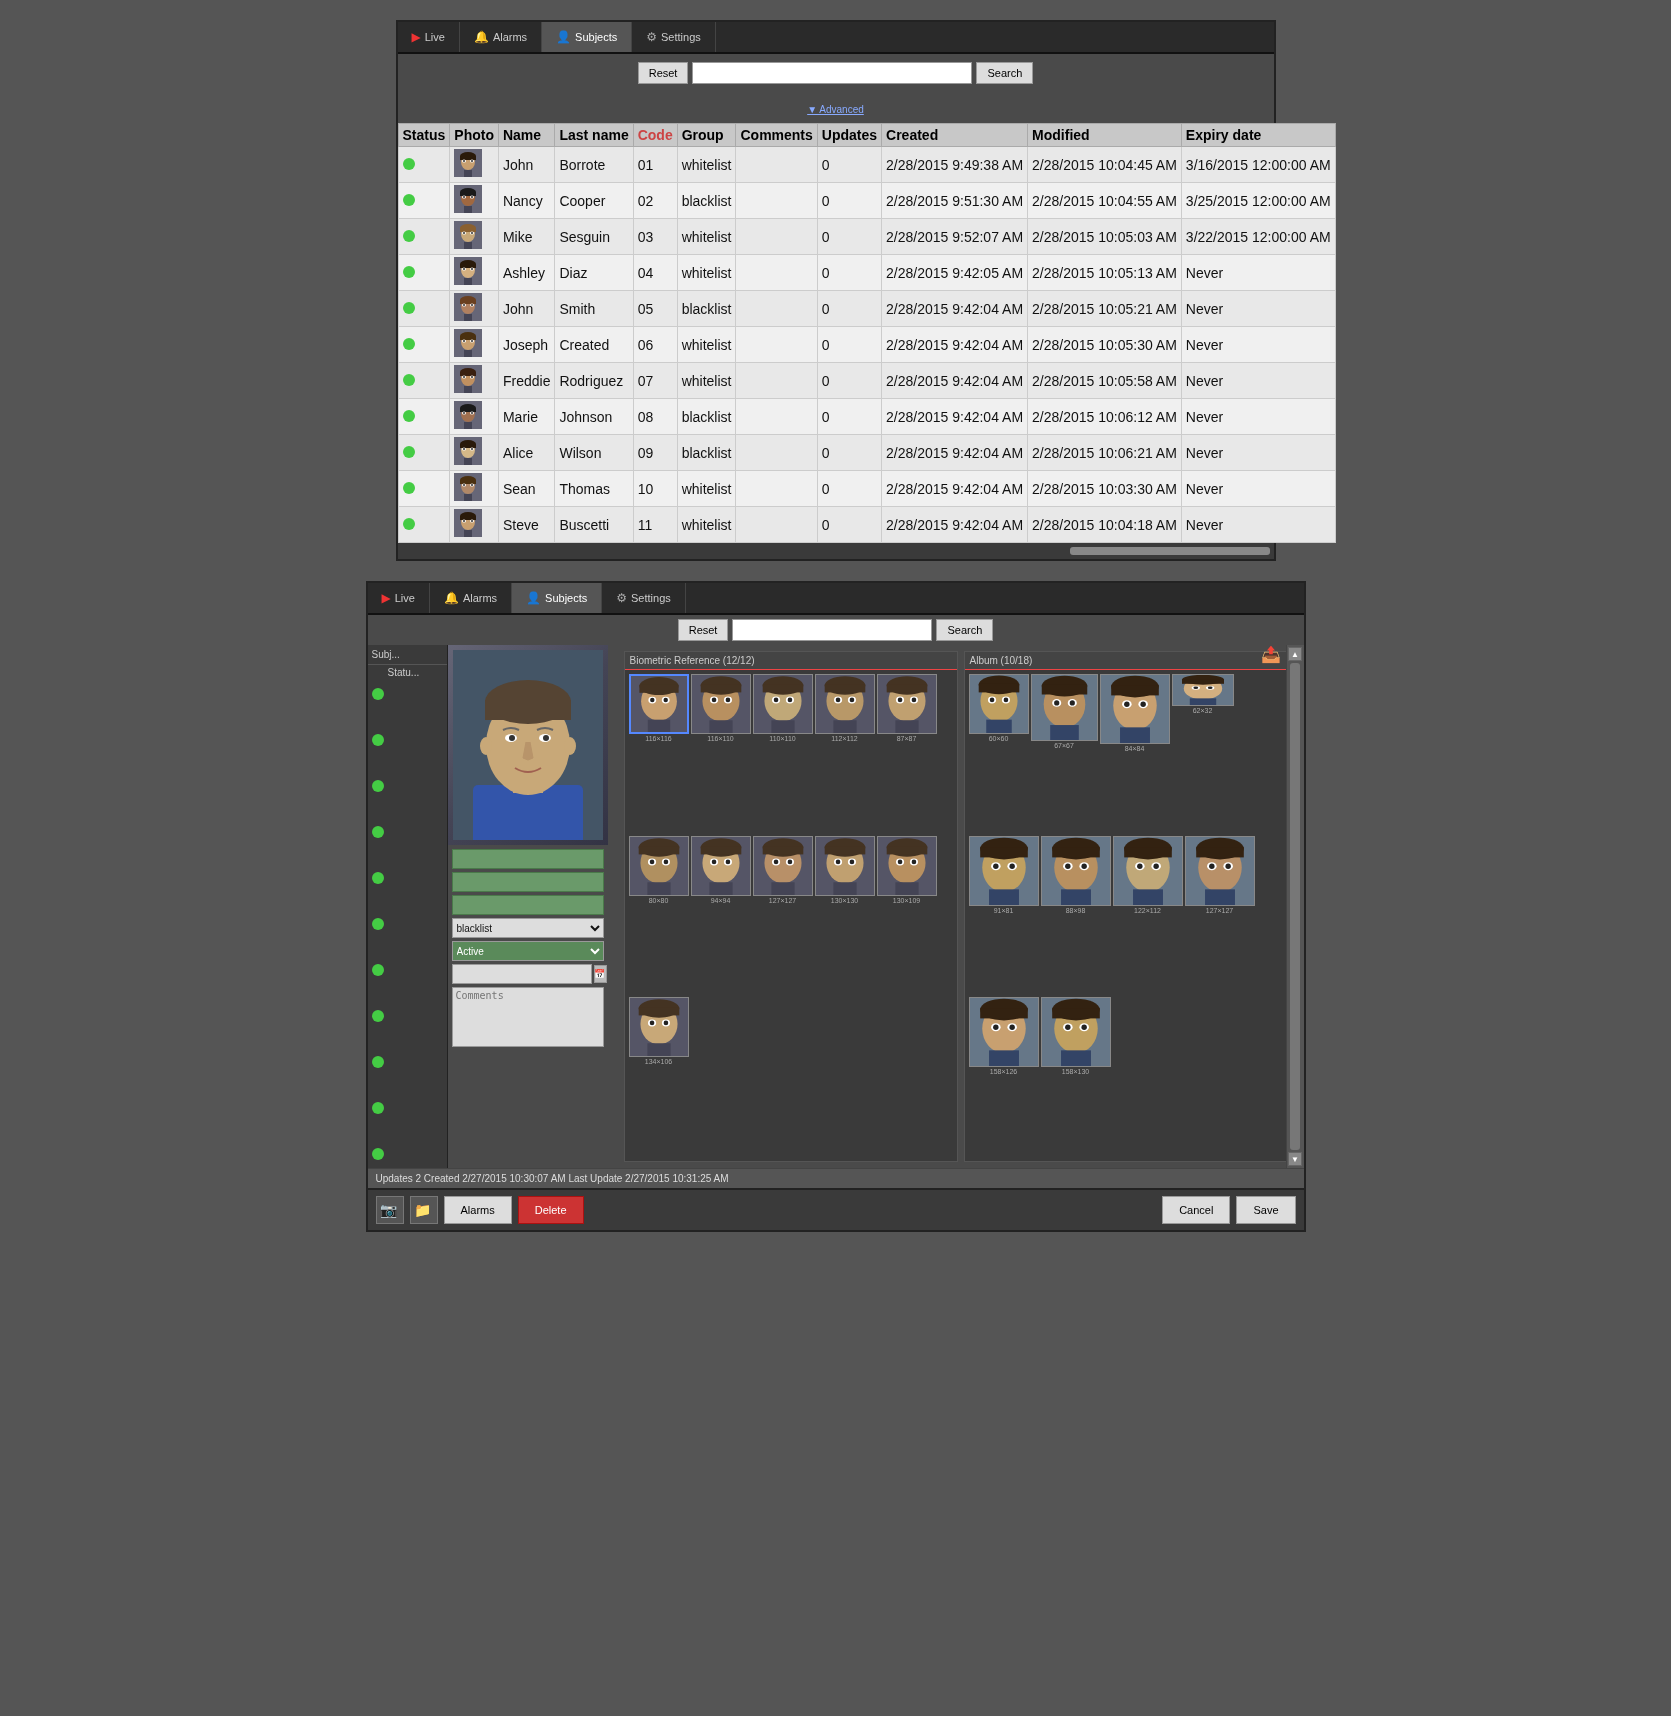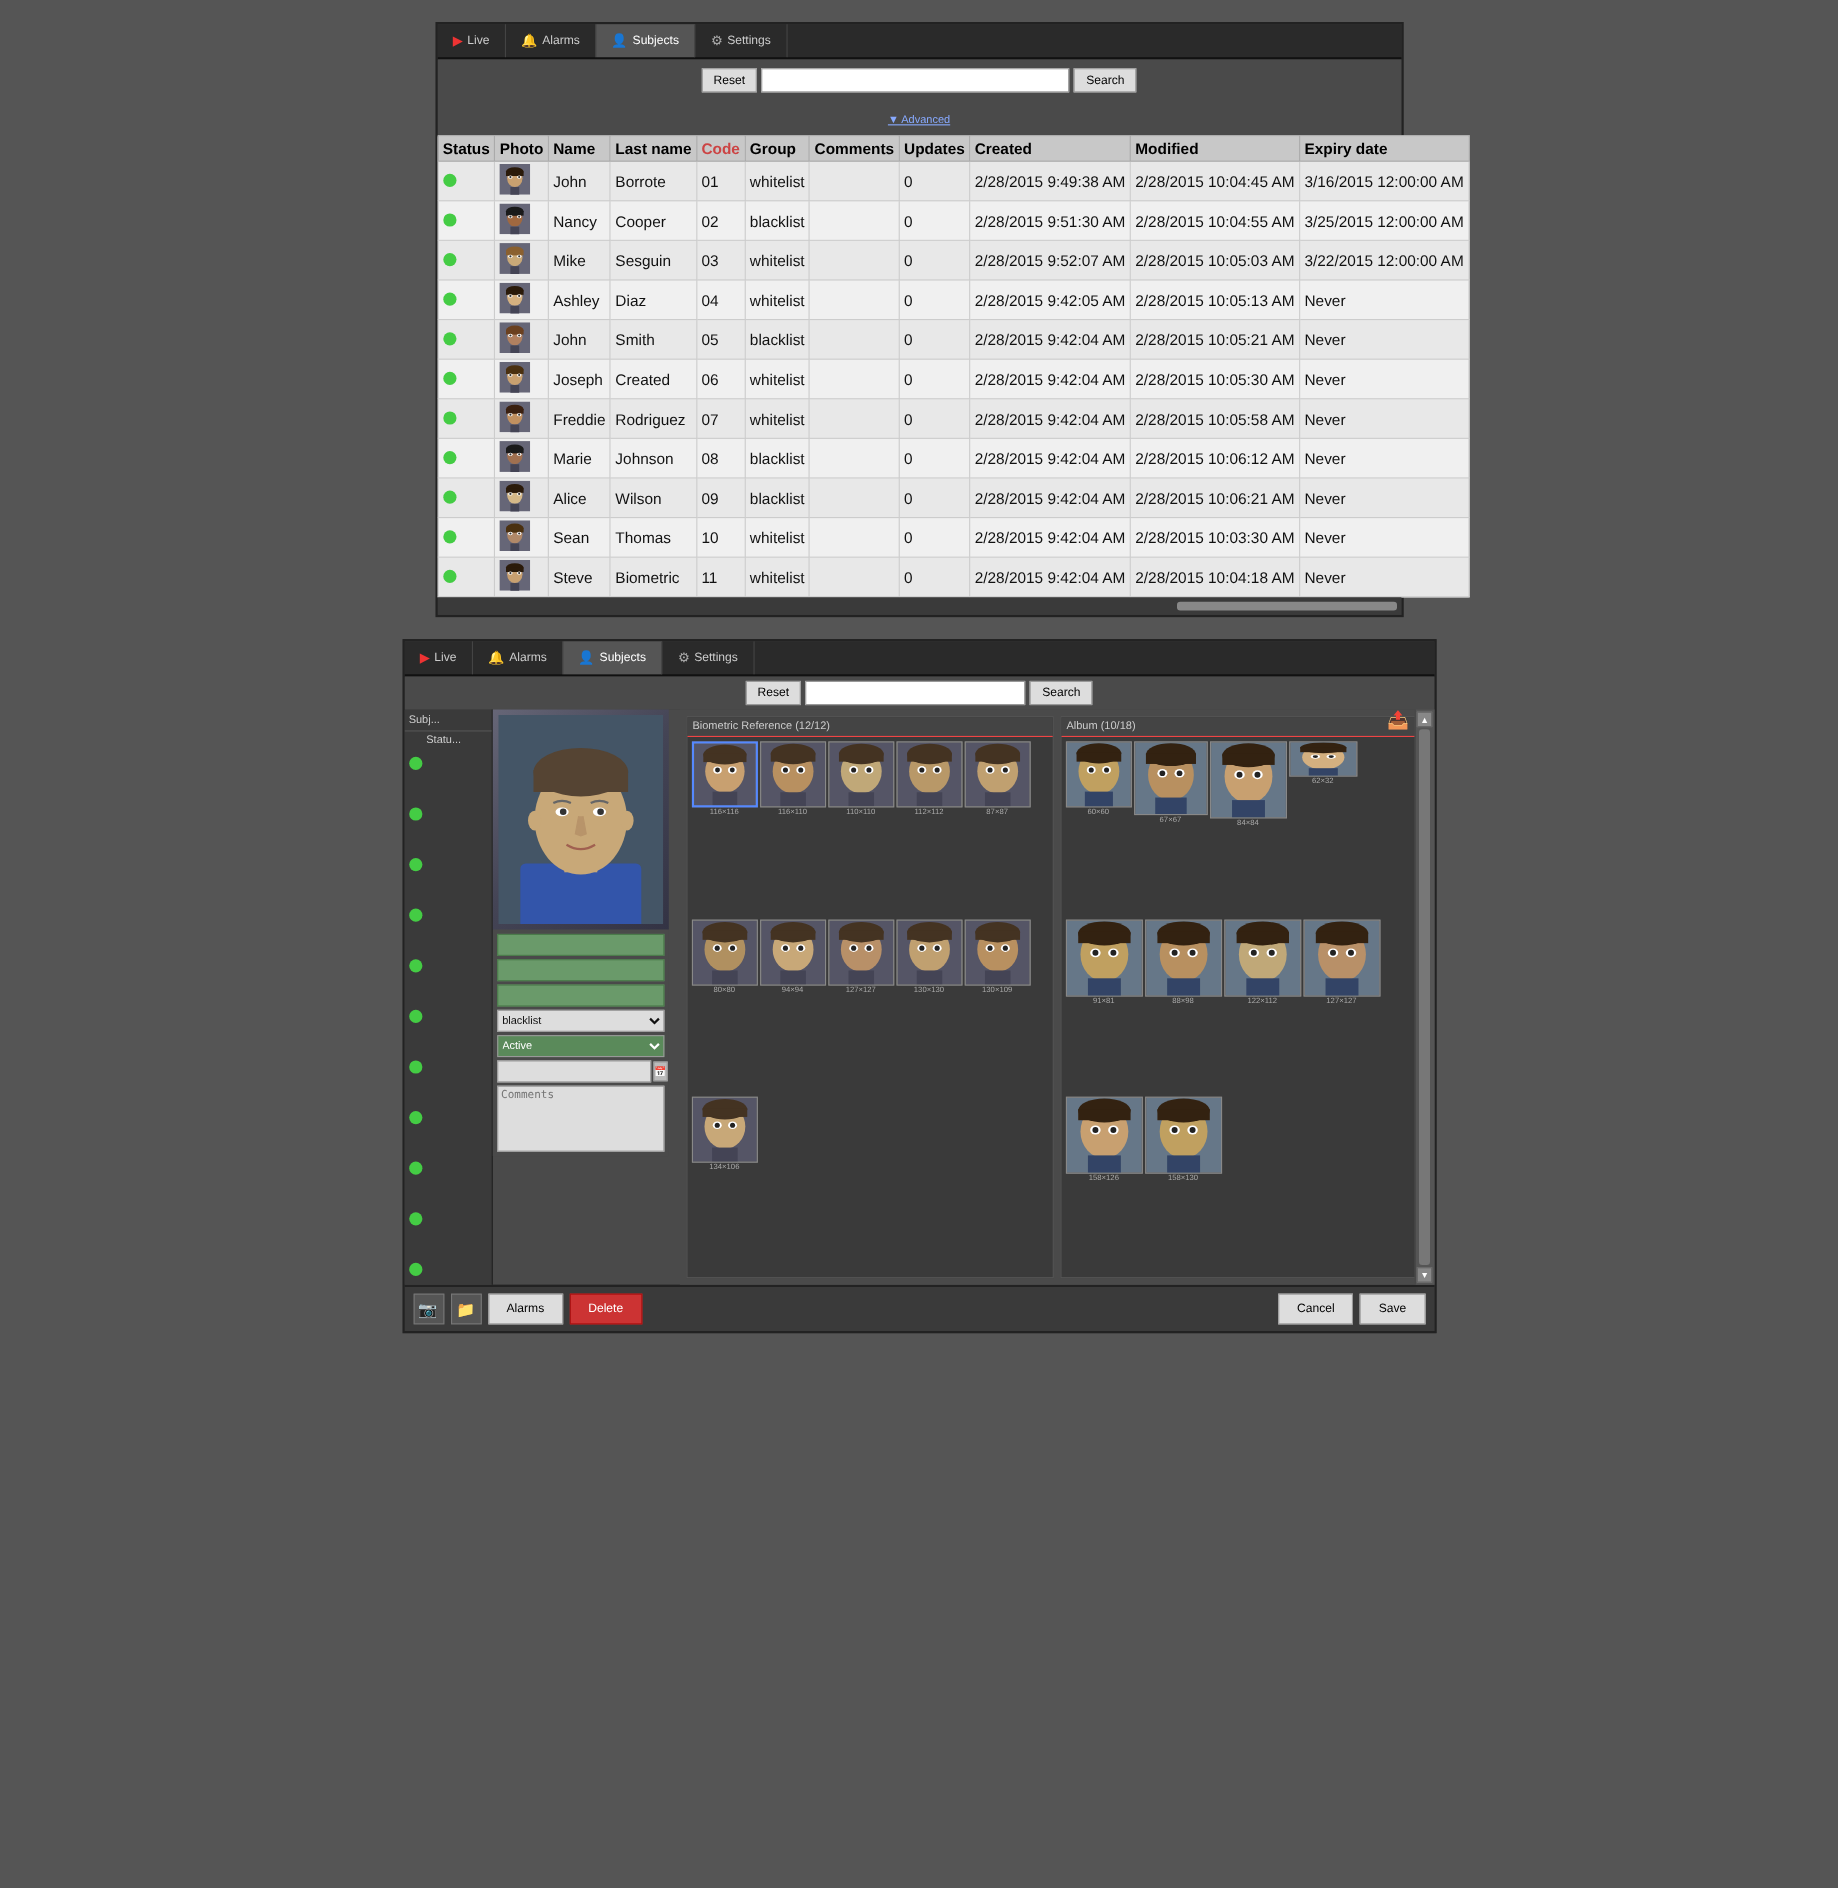--- a/index.html
+++ b/index.html
@@ -714,21 +714,21 @@
           <ellipse cx="14" cy="7" rx="8" ry="4" fill="#2a1a0a"></ellipse>
           <rect x="6" y="7" width="16" height="4" fill="#2a1a0a"></rect>
           <rect x="10" y="21" width="8" height="8" fill="#445"></rect>
           <ellipse cx="10" cy="12" rx="2" ry="1.5" fill="#fff"></ellipse>
                 <ellipse cx="10" cy="12" rx="1" ry="1" fill="#333"></ellipse>
           <ellipse cx="18" cy="12" rx="2" ry="1.5" fill="#fff"></ellipse>
                 <ellipse cx="18" cy="12" rx="1" ry="1" fill="#333"></ellipse>
         </svg>
       </td>
       <td>Steve</td>
-      <td>Biometric</td>
+      <td>Buscetti</td>
       <td>11</td>
       <td>whitelist</td>
       <td></td>
       <td>0</td>
       <td>2/28/2015 9:42:04 AM</td>
       <td>2/28/2015 10:04:18 AM</td>
       <td>Never</td>
     </tr>
         </tbody>
     </table>
@@ -1207,20 +1207,21 @@
       <div class="scroll-area" style="position:absolute; right:0; top:0; bottom:0; height:100%;">
         <div class="scroll-btn">▲</div>
         <div class="scroll-thumb"></div>
         <div class="scroll-btn">▼</div>
       </div>
 
     </div>
 
   </div>
 
+  <div class="info-bar">Updates 2   Created 2/27/2015 10:30:07 AM   Last Update 2/27/2015 10:31:25 AM</div>
 
   <div class="action-bar">
     <div class="action-left">
       <div class="action-icon">📷</div>
       <div class="action-icon">📁</div>
       <button class="action-btn">Alarms</button>
       <button class="action-btn red">Delete</button>
     </div>
     <div class="action-right">
       <button class="action-btn">Cancel</button>

